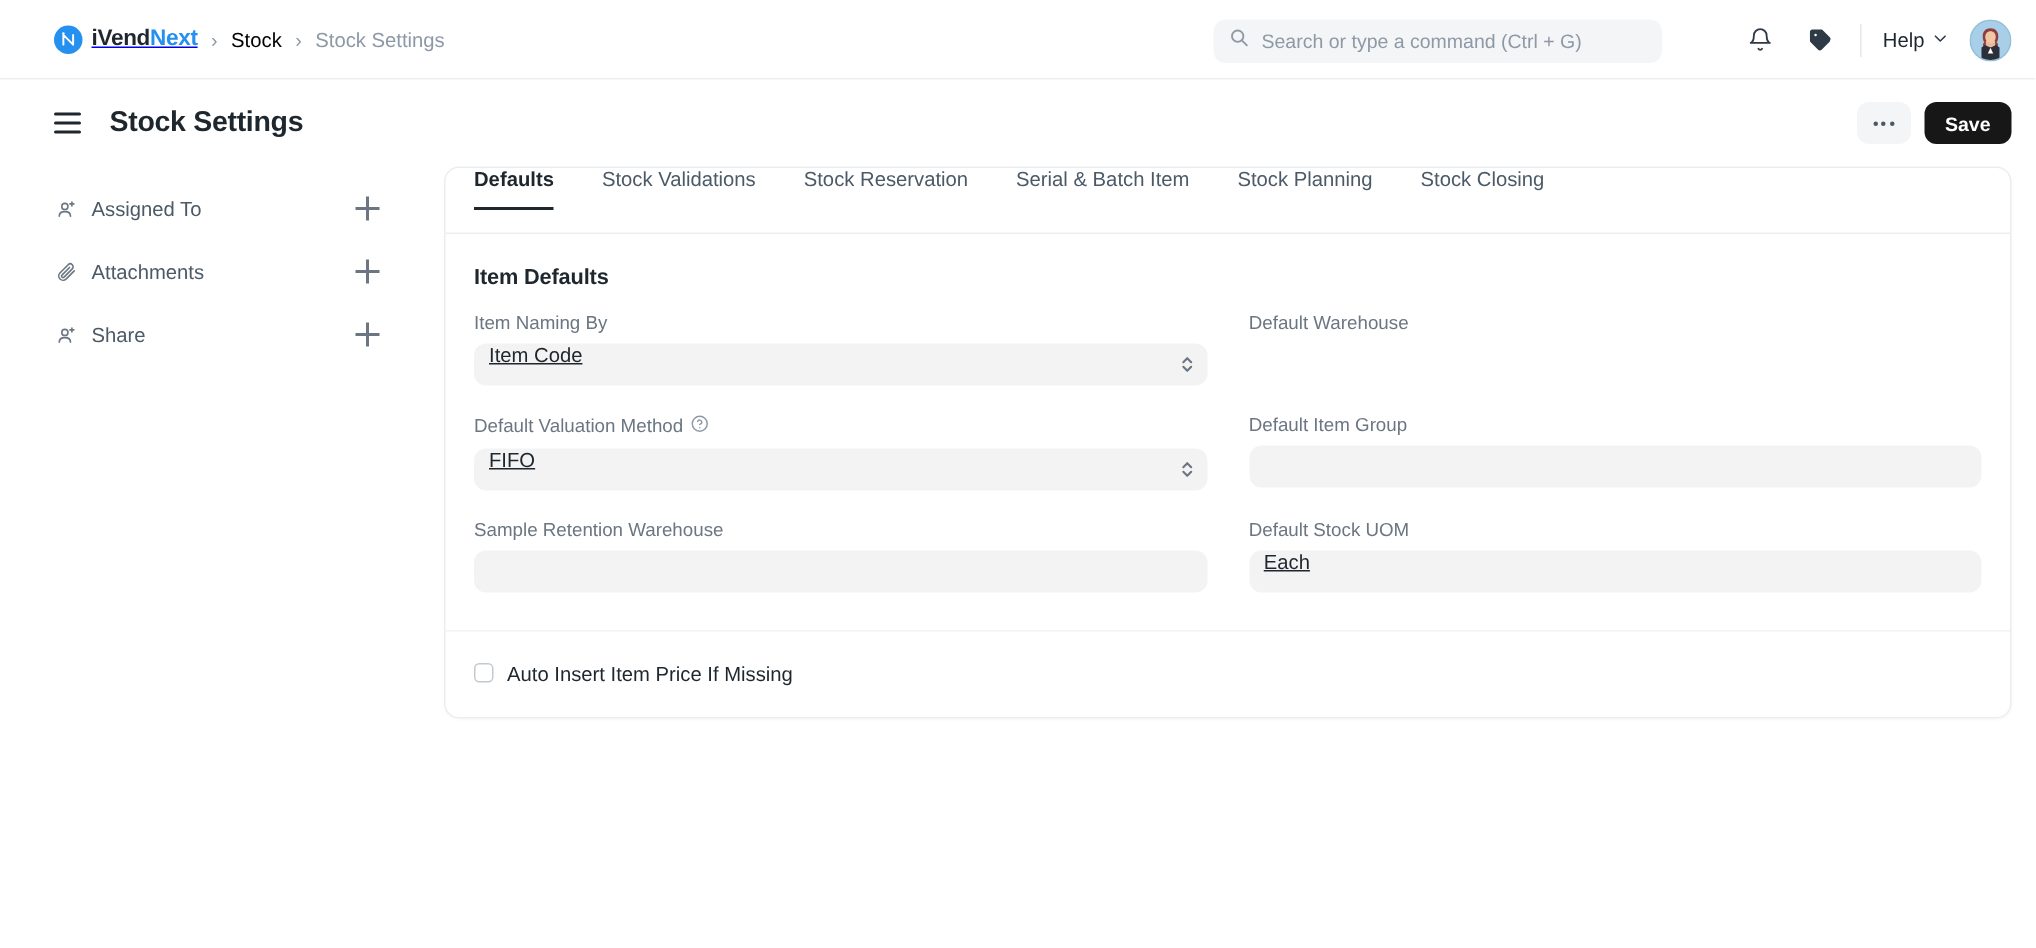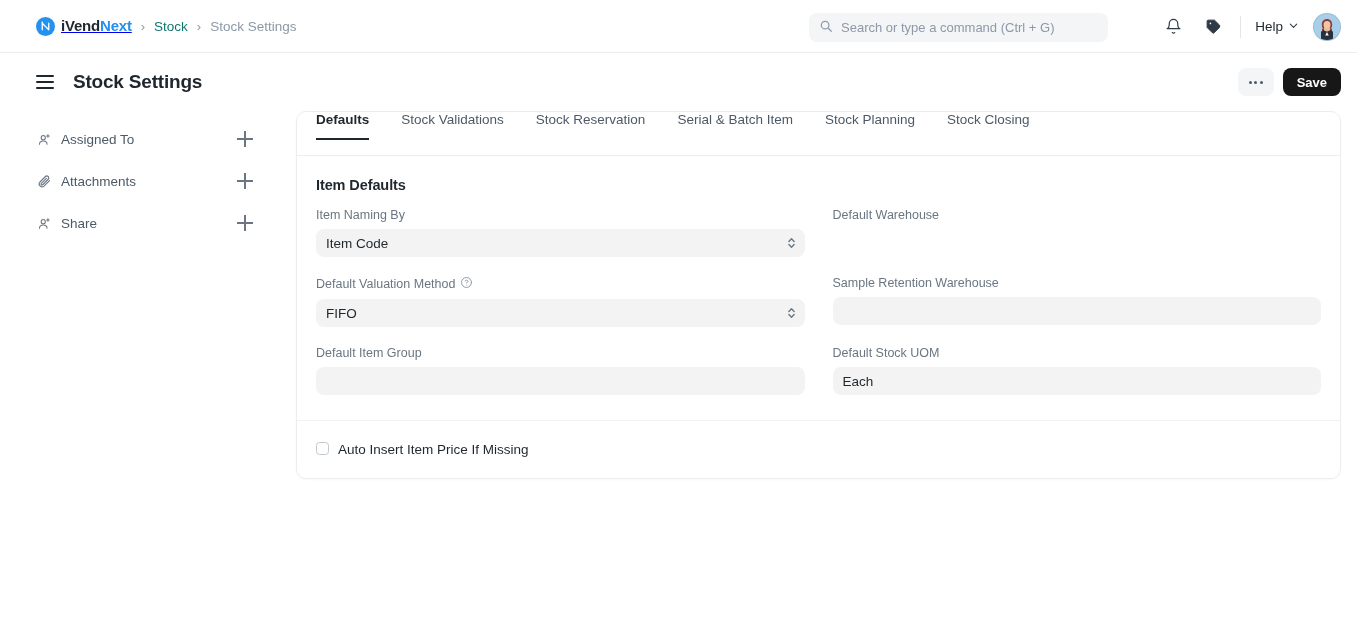--- a/index.html
+++ b/index.html
@@ -31,21 +31,21 @@
     font-size: 15px; font-weight: bold; letter-spacing: -0.2px;
     white-space: nowrap;
   }
   .brand-text .b1 { color: #1f272e; }
   .brand-text .b2 { color: #2490ef; }
 
   .crumb-sep {
     color: #8d99a6; font-size: 13px; margin: 0 9px; user-select: none;
   }
   .crumb {
-    font-size: 13.5px; color: #0f766e; text-decoration: none;
+    font-size: 13.5px; color: #000000; text-decoration: none;
   }
   .crumb.current { color: #8d99a6; }
 
   .search-wrap {
     position: absolute; left: 809px; top: 13px;
     width: 299px; height: 29px;
     background: #f4f5f6; border-radius: 8px;
     display: flex; align-items: center; padding: 0 10px;
     gap: 8px;
   }
@@ -156,24 +156,25 @@
   }
   .grid2 { display: grid; grid-template-columns: 1fr 1fr; column-gap: 28px; }
   .field { margin-bottom: 19px; }
   .field-label {
     font-size: 12.5px; color: #6b7682; margin-bottom: 7px;
     display: flex; align-items: center; gap: 5px;
   }
   .ctrl {
     position: relative; height: 28px;
     background: #f3f3f3; border-radius: 8px;
-    display: flex; align-items: center;
+    display: flex; 
     padding: 0 10px;
     font-size: 13.5px; color: #1f272e;
     cursor: pointer;
+    text-decoration: underline;
   }
   .ctrl-value { font-size: 13.5px; color: #1f272e; }
   .select-arrows {
     position: absolute; right: 9px; top: 50%; transform: translateY(-50%);
     display: flex; flex-direction: column; gap: 2px; align-items: center;
   }
   .checkrow { display: flex; align-items: flex-start; gap: 9px; margin-bottom: 15px; }
   .checkbox {
     width: 13px; height: 13px; border-radius: 3.5px;
     border: 1.2px solid #c2c9cf; background: #fff;
@@ -363,30 +364,30 @@
               <svg width="9" height="14" viewBox="0 0 10 16" fill="none" stroke="#6b7682" stroke-width="1.6" stroke-linecap="round" stroke-linejoin="round">
                 <path d="M2 6.2 5 3.2l3 3"></path>
                   <path d="M2 9.8 5 12.8l3-3"></path>
               </svg>
             </span>
           </div>
         </div>
 
         <div class="field">
           <div class="field-label">
-            <span>Sample Retention Warehouse</span>
+            <span>Default Item Group</span>
           </div>
           <div class="ctrl">
             <span class="ctrl-value"></span>
           </div>
         </div>
 
         <div class="field">
           <div class="field-label">
-            <span>Default Item Group</span>
+            <span>Sample Retention Warehouse</span>
           </div>
           <div class="ctrl">
             <span class="ctrl-value"></span>
           </div>
         </div>
 
         <div class="field">
           <div class="field-label">
             <span>Default Stock UOM</span>
           </div>

